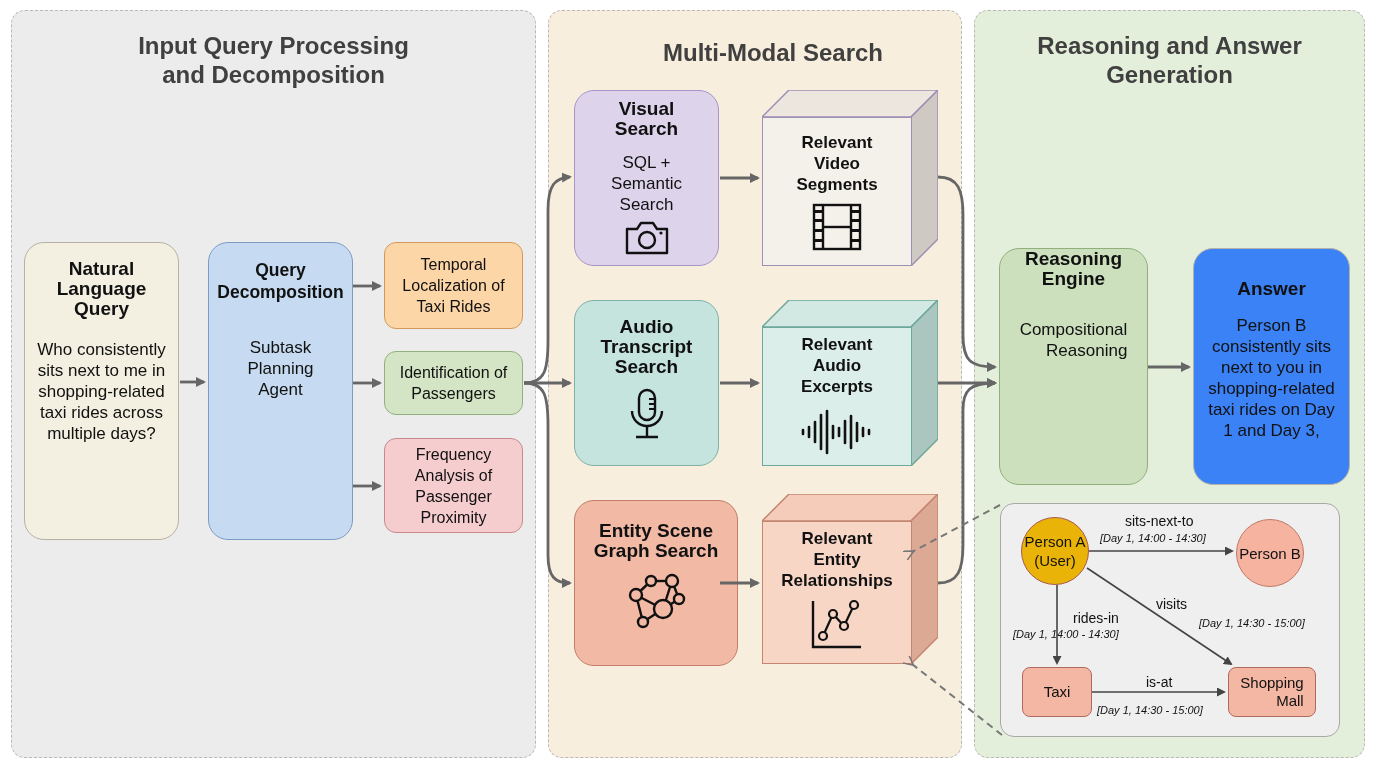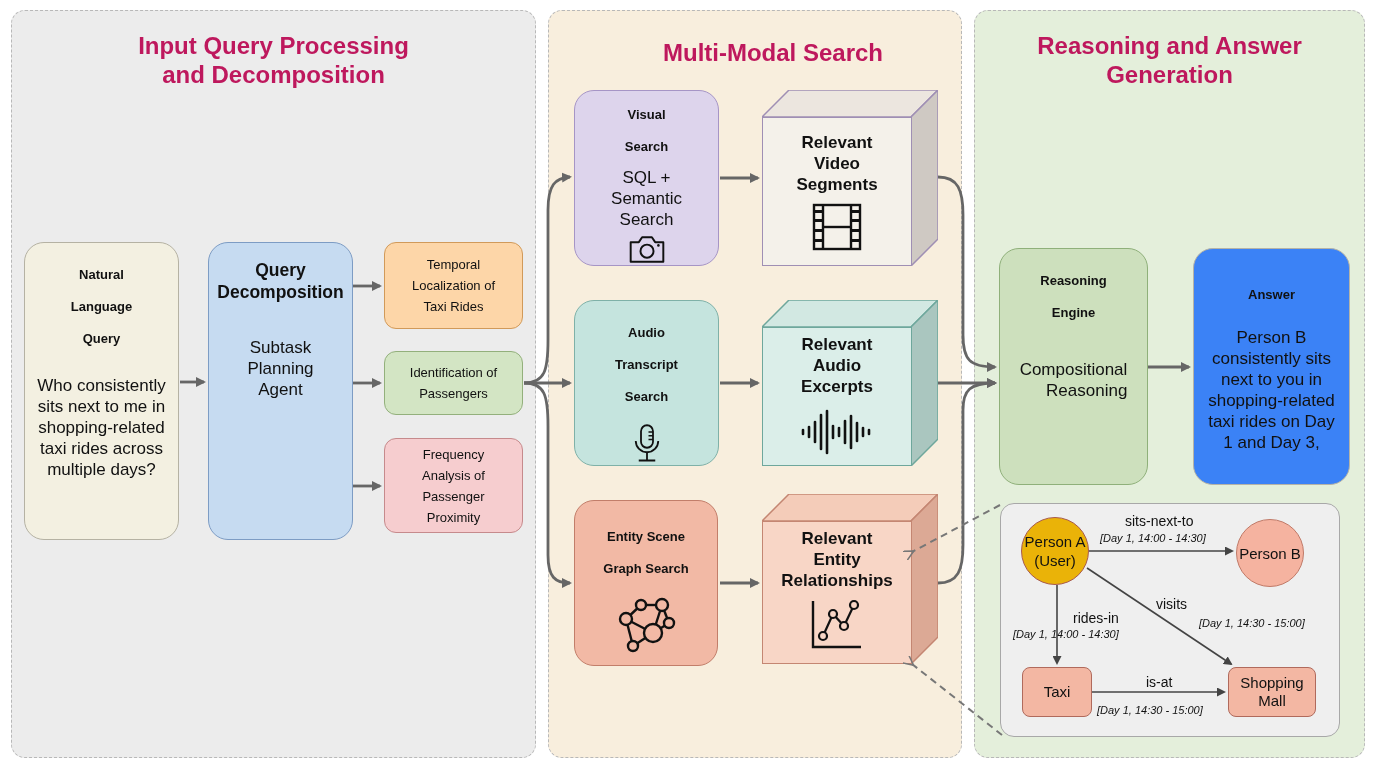--- a/index.html
+++ b/index.html
@@ -1,22 +1,22 @@
 <!DOCTYPE html>
 <html><head>
 <meta charset="utf-8">
 <style>
   html,body{margin:0;padding:0;}
   body{width:1376px;height:768px;background:#ffffff;position:relative;overflow:hidden;font-family:"Liberation Sans",sans-serif;color:#111;}
   .panel{position:absolute;border:1.5px dashed #b8b8b8;border-radius:14px;box-sizing:border-box;}
-  .panel-title{position:absolute;left:0;right:0;text-align:center;font-weight:bold;font-size:24px;line-height:29px;color:#be185d;white-space:pre-line;}
+  .panel-title{position:absolute;left:0;right:0;text-align:center;font-weight:bold;font-size:24px;line-height:29px;color:#404040;white-space:pre-line;}
   .box{position:absolute;box-sizing:border-box;border-radius:20px;border:1.5px solid;display:flex;flex-direction:column;align-items:center;text-align:center;}
-  .box-title{font-weight:bold;font-size:13px;line-height:32px;white-space:pre-line;}
+  .box-title{font-weight:bold;font-size:19px;line-height:20px;white-space:pre-line;}
   .box-body{font-size:17px;line-height:21px;white-space:pre-line;}
-  .small-box{position:absolute;box-sizing:border-box;border-radius:12px;border:1.5px solid;display:flex;align-items:center;justify-content:center;text-align:center;font-size:13px;line-height:21px;white-space:pre-line;}
+  .small-box{position:absolute;box-sizing:border-box;border-radius:12px;border:1.5px solid;display:flex;align-items:center;justify-content:center;text-align:center;font-size:16px;line-height:21px;white-space:pre-line;}
   .cube{position:absolute;padding-left:24px;}
   .cube-front{position:absolute;box-sizing:border-box;border:1.5px solid;display:flex;flex-direction:column;align-items:center;text-align:center;}
   .cube-title{font-weight:bold;font-size:17px;line-height:21px;margin-top:28px;white-space:pre-line;}
   svg.overlay{position:absolute;left:0;top:0;pointer-events:none;}
   .kg{position:absolute;left:1000px;top:503px;width:340px;height:234px;background:#efefef;border:1.5px solid #a8a8a8;border-radius:14px;box-sizing:border-box;}
   .node-circle{position:absolute;border-radius:50%;box-sizing:border-box;border:1.5px solid #a85a4e;display:flex;align-items:center;justify-content:center;text-align:center;font-size:15px;line-height:19px;white-space:pre-line;}
   .node-rect{position:absolute;border-radius:8px;box-sizing:border-box;border:1.5px solid #b06a5c;background:#f3b7a3;display:flex;align-items:center;justify-content:center;text-align:center;font-size:15px;line-height:18px;white-space:pre-line;}
   .edge-label{position:absolute;font-size:14px;line-height:16px;white-space:nowrap;}
   .edge-time{position:absolute;font-size:11px;font-style:italic;line-height:15px;white-space:nowrap;}
   .icon{display:block;}
@@ -61,21 +61,21 @@
 <div class="small-box" style="left:384px;top:351px;width:139px;height:64px;background:#d3e5c4;border-color:#93b07c;">Identification of
 Passengers</div>
 <div class="small-box" style="left:384px;top:438px;width:139px;height:95px;background:#f6cdcf;border-color:#c68a8c;">Frequency
 Analysis of
 Passenger
 Proximity</div>
 
 <div class="box" style="left:574px;top:90px;width:145px;height:176px;background:#ddd4ec;border-color:#a695c6;padding-top:8px;">
   <div class="box-title">Visual
 Search</div>
-  <div class="box-body" style="margin-top:4px;">SQL +
+  <div class="box-body" style="margin-top:13px;">SQL +
 Semantic
 Search</div>
   <svg class="icon" width="48" height="38" viewBox="0 0 48 38" style="margin-top:4px;">
     <path d="M4 10 h10 l4 -6 h12 l4 6 h10 v24 h-40 z" fill="none" stroke="#111" stroke-width="2.4" stroke-linejoin="round"></path>
     <circle cx="24" cy="21" r="8" fill="none" stroke="#111" stroke-width="2.4"></circle>
     <circle cx="38" cy="14" r="1.6" fill="#111"></circle>
   </svg>
 </div>
 
 <div class="box" style="left:574px;top:300px;width:145px;height:166px;background:#c5e4de;border-color:#7fb1a8;padding-top:16px;">
@@ -83,21 +83,21 @@
 Transcript
 Search</div>
   <svg class="icon" width="40" height="56" viewBox="0 0 40 56" style="margin-top:10px;">
     <rect x="12" y="3" width="16" height="30" rx="8" fill="none" stroke="#111" stroke-width="2.4"></rect>
     <path d="M22 12 h6 M22 17 h6 M22 22 h6" stroke="#111" stroke-width="2"></path>
     <path d="M5 24 a15 15 0 0 0 30 0" fill="none" stroke="#111" stroke-width="2.4"></path>
     <path d="M20 39 v11 M9 50 h22" stroke="#111" stroke-width="2.4"></path>
   </svg>
 </div>
 
-<div class="box" style="left:574px;top:500px;width:144px;height:166px;background:#f2b9a5;border-color:#c27e6a;padding-top:20px;">
+<div class="box" style="left:574px;top:500px;width:164px;height:166px;background:#f2b9a5;border-color:#c27e6a;padding-top:20px;">
   <div class="box-title">Entity Scene
 Graph Search</div>
   <svg class="icon" width="70" height="60" viewBox="0 0 70 60" style="margin-top:12px;">
     <g stroke="#111" stroke-width="2.4" fill="none">
       <line x1="15" y1="22" x2="30" y2="8"></line>
         <line x1="30" y1="8" x2="51" y2="8"></line>
       <line x1="51" y1="8" x2="42" y2="36"></line>
         <line x1="51" y1="8" x2="58" y2="26"></line>
       <line x1="58" y1="26" x2="42" y2="36"></line>
         <line x1="15" y1="22" x2="42" y2="36"></line>
@@ -182,21 +182,21 @@
       <path d="M3 2 v46 h48" fill="none" stroke="#111" stroke-width="2.4"></path>
       <polyline points="13,37 23,15 34,27 44,6" fill="none" stroke="#111" stroke-width="2.2"></polyline>
       <circle cx="13" cy="37" r="4" fill="#f8d6c6" stroke="#111" stroke-width="2.2"></circle>
       <circle cx="23" cy="15" r="4" fill="#f8d6c6" stroke="#111" stroke-width="2.2"></circle>
       <circle cx="34" cy="27" r="4" fill="#f8d6c6" stroke="#111" stroke-width="2.2"></circle>
       <circle cx="44" cy="6" r="4" fill="#f8d6c6" stroke="#111" stroke-width="2.2"></circle>
     </svg>
   </div>
 </div>
 
-<div class="box" style="left:999px;top:248px;width:149px;height:237px;background:#cde0bd;border-color:#8fb07a;padding-top:16px;">
+<div class="box" style="left:999px;top:248px;width:149px;height:237px;background:#cde0bd;border-color:#8fb07a;">
   <div class="box-title">Reasoning
 Engine</div>
   <div class="box-body" style="margin-top:30px;text-align:right;">Compositional
 Reasoning</div>
 </div>
 
 <div class="box" style="left:1193px;top:248px;width:157px;height:237px;background:#3b82f6;border-color:#b5b3a7;padding-top:30px;">
   <div class="box-title">Answer</div>
   <div class="box-body" style="margin-top:16px;">Person B
 consistently sits
@@ -204,21 +204,21 @@
 shopping-related
 taxi rides on Day
 1 and Day 3,</div>
 </div>
 
 <div class="kg"></div>
 <div class="node-circle" style="left:1021px;top:517px;width:68px;height:68px;background:#eab308;">Person A
 (User)</div>
 <div class="node-circle" style="left:1236px;top:519px;width:68px;height:68px;background:#f5b3a0;border-color:#c07a68;">Person B</div>
 <div class="node-rect" style="left:1022px;top:667px;width:70px;height:50px;">Taxi</div>
-<div class="node-rect" style="left:1228px;top:667px;width:88px;height:50px;">Shopping
+<div class="node-rect" style="left:1228px;top:667px;width:88px;height:50px;text-align:right;">Shopping
 Mall</div>
 
 <div class="edge-label" style="left:1125px;top:513px;">sits-next-to</div>
 <div class="edge-time" style="left:1100px;top:531px;">[Day 1, 14:00 - 14:30]</div>
 <div class="edge-label" style="left:1073px;top:610px;">rides-in</div>
 <div class="edge-time" style="left:1013px;top:627px;">[Day 1, 14:00 - 14:30]</div>
 <div class="edge-label" style="left:1156px;top:596px;">visits</div>
 <div class="edge-time" style="left:1199px;top:616px;">[Day 1, 14:30 - 15:00]</div>
 <div class="edge-label" style="left:1146px;top:674px;">is-at</div>
 <div class="edge-time" style="left:1097px;top:703px;">[Day 1, 14:30 - 15:00]</div>

